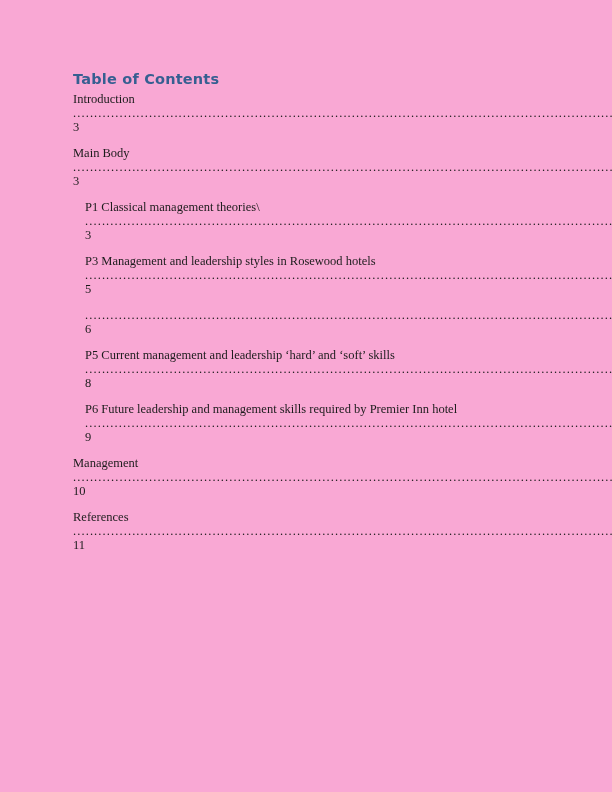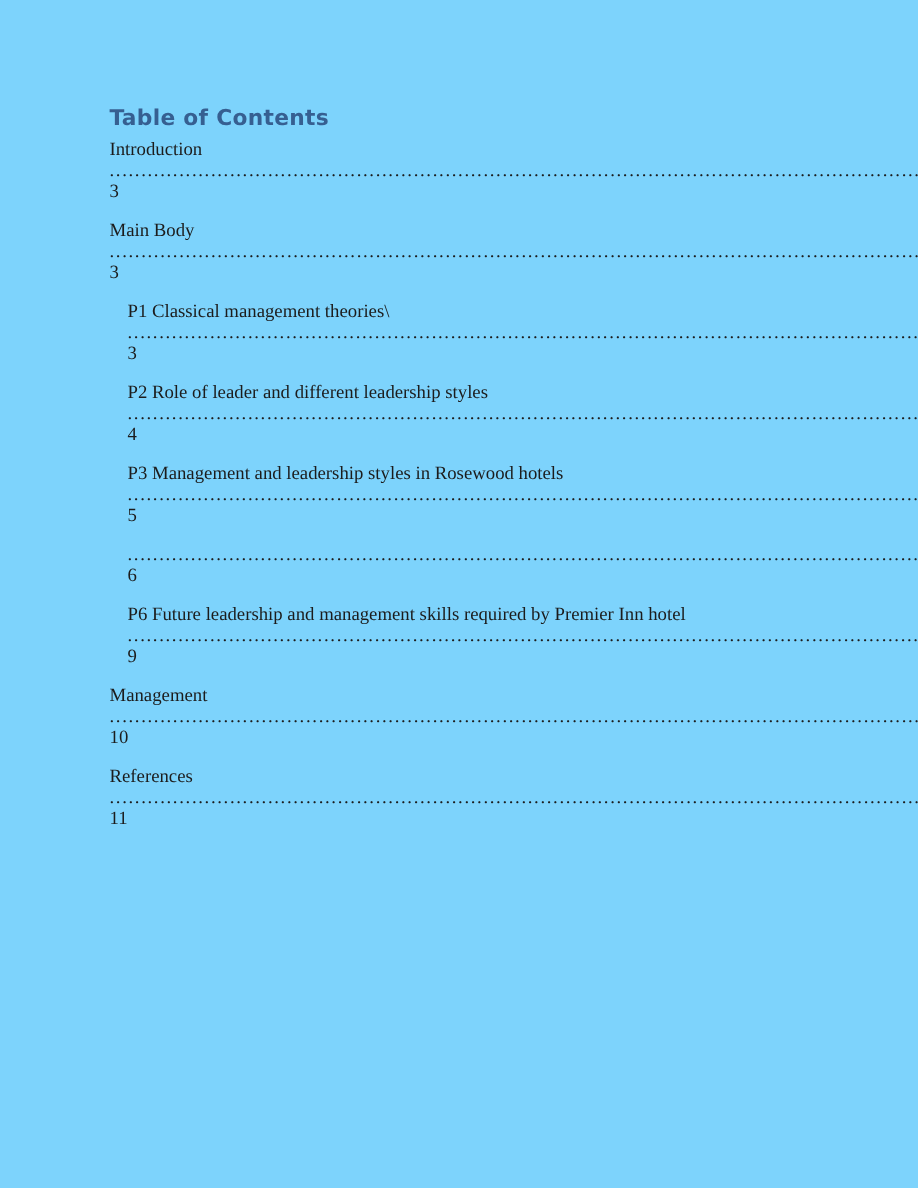--- a/index.html
+++ b/index.html
@@ -4,21 +4,21 @@
 <style>
   html, body {
     margin: 0;
     padding: 0;
     background: #ffffff;
   }
   .page {
     position: relative;
     width: 612px;
     height: 792px;
-    background: #7dd3fc;
+    background: #f9a8d4;
     box-sizing: border-box;
     padding: 71px 72px 0 73px;
     overflow: hidden;
   }
   .toc-heading {
     font-family: "DejaVu Sans", sans-serif;
     font-weight: bold;
     font-size: 14.5px;
     line-height: 16px;
     color: #365f91;
@@ -81,37 +81,37 @@
       <span class="toc-leader"></span>
       <span class="toc-page">3</span>
     </div>
 
     <div class="toc-row lvl2">
       <span class="toc-label">P1 Classical management theories\</span>
       <span class="toc-leader"></span>
       <span class="toc-page">3</span>
     </div>
 
-    <div class="toc-row lvl2">
-      <span class="toc-label">P2 Role of leader and different leadership styles</span>
-      <span class="toc-leader"></span>
-      <span class="toc-page">4</span>
-    </div>
 
     <div class="toc-row lvl2">
       <span class="toc-label">P3 Management and leadership styles in Rosewood hotels</span>
       <span class="toc-leader"></span>
       <span class="toc-page">5</span>
     </div>
 
     <div class="toc-row lvl2">
       <span class="toc-leader"></span>
       <span class="toc-page">6</span>
     </div>
 
+    <div class="toc-row lvl2">
+      <span class="toc-label">P5 Current management and leadership ‘hard’ and ‘soft’ skills</span>
+      <span class="toc-leader"></span>
+      <span class="toc-page">8</span>
+    </div>
 
     <div class="toc-row lvl2">
       <span class="toc-label">P6 Future leadership and management skills required by Premier Inn hotel</span>
       <span class="toc-leader"></span>
       <span class="toc-page">9</span>
     </div>
 
     <div class="toc-row">
       <span class="toc-label">Management</span>
       <span class="toc-leader"></span>

